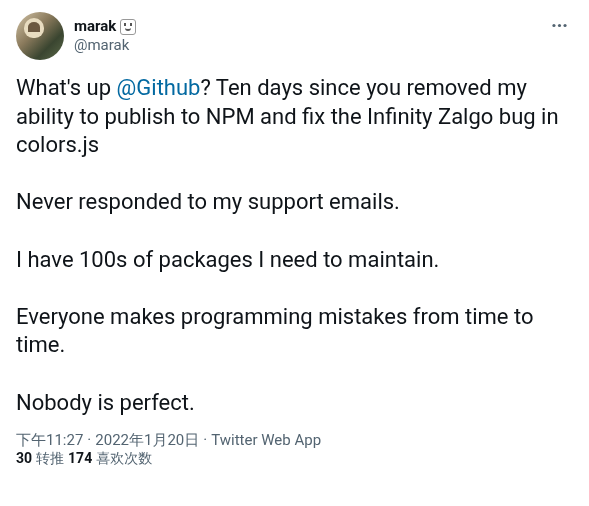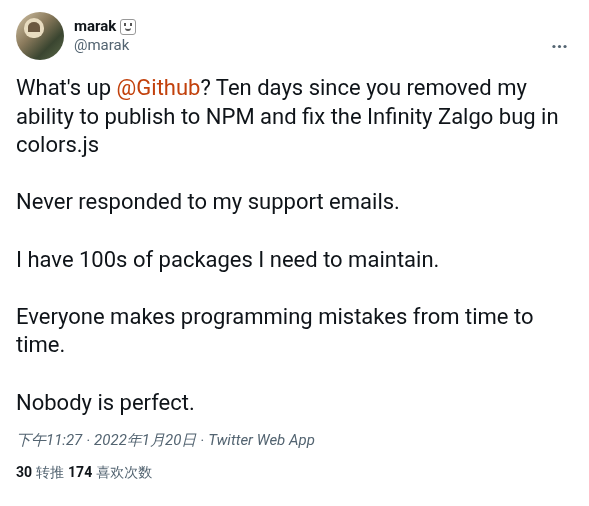--- a/index.html
+++ b/index.html
@@ -6,21 +6,21 @@
   body {
     font-family: -apple-system, BlinkMacSystemFont, "Segoe UI", Roboto, Helvetica, Arial, sans-serif;
     background: #fff;
     color: #0f1419;
     width: 589px;
     height: 506px;
     padding: 12px 16px;
   }
   .tweet-header {
     display: flex;
-    align-items: flex-end;
+    align-items: flex-start;
     justify-content: space-between;
     margin-bottom: 14px;
   }
   .header-left {
     display: flex;
     align-items: center;
     gap: 10px;
   }
   .avatar {
     width: 48px;
@@ -97,27 +97,25 @@
     display: flex;
   }
   .tweet-body {
     font-size: 22px;
     line-height: 1.3;
     color: #0f1419;
     margin-bottom: 14px;
     white-space: pre-wrap;
   }
   .mention {
-    color: #c2410c;
+    color: #0369a1;
   }
   .meta-line {
     color: #536471;
     font-size: 15px;
-    margin-bottom: 14px;
-    font-style: italic;
   }
   .meta-line .sep { margin: 0 4px; }
   .stats {
     display: flex;
     gap: 4px;
     font-size: 14px;
     color: #536471;
   }
   .stat .num {
     font-weight: 700;

